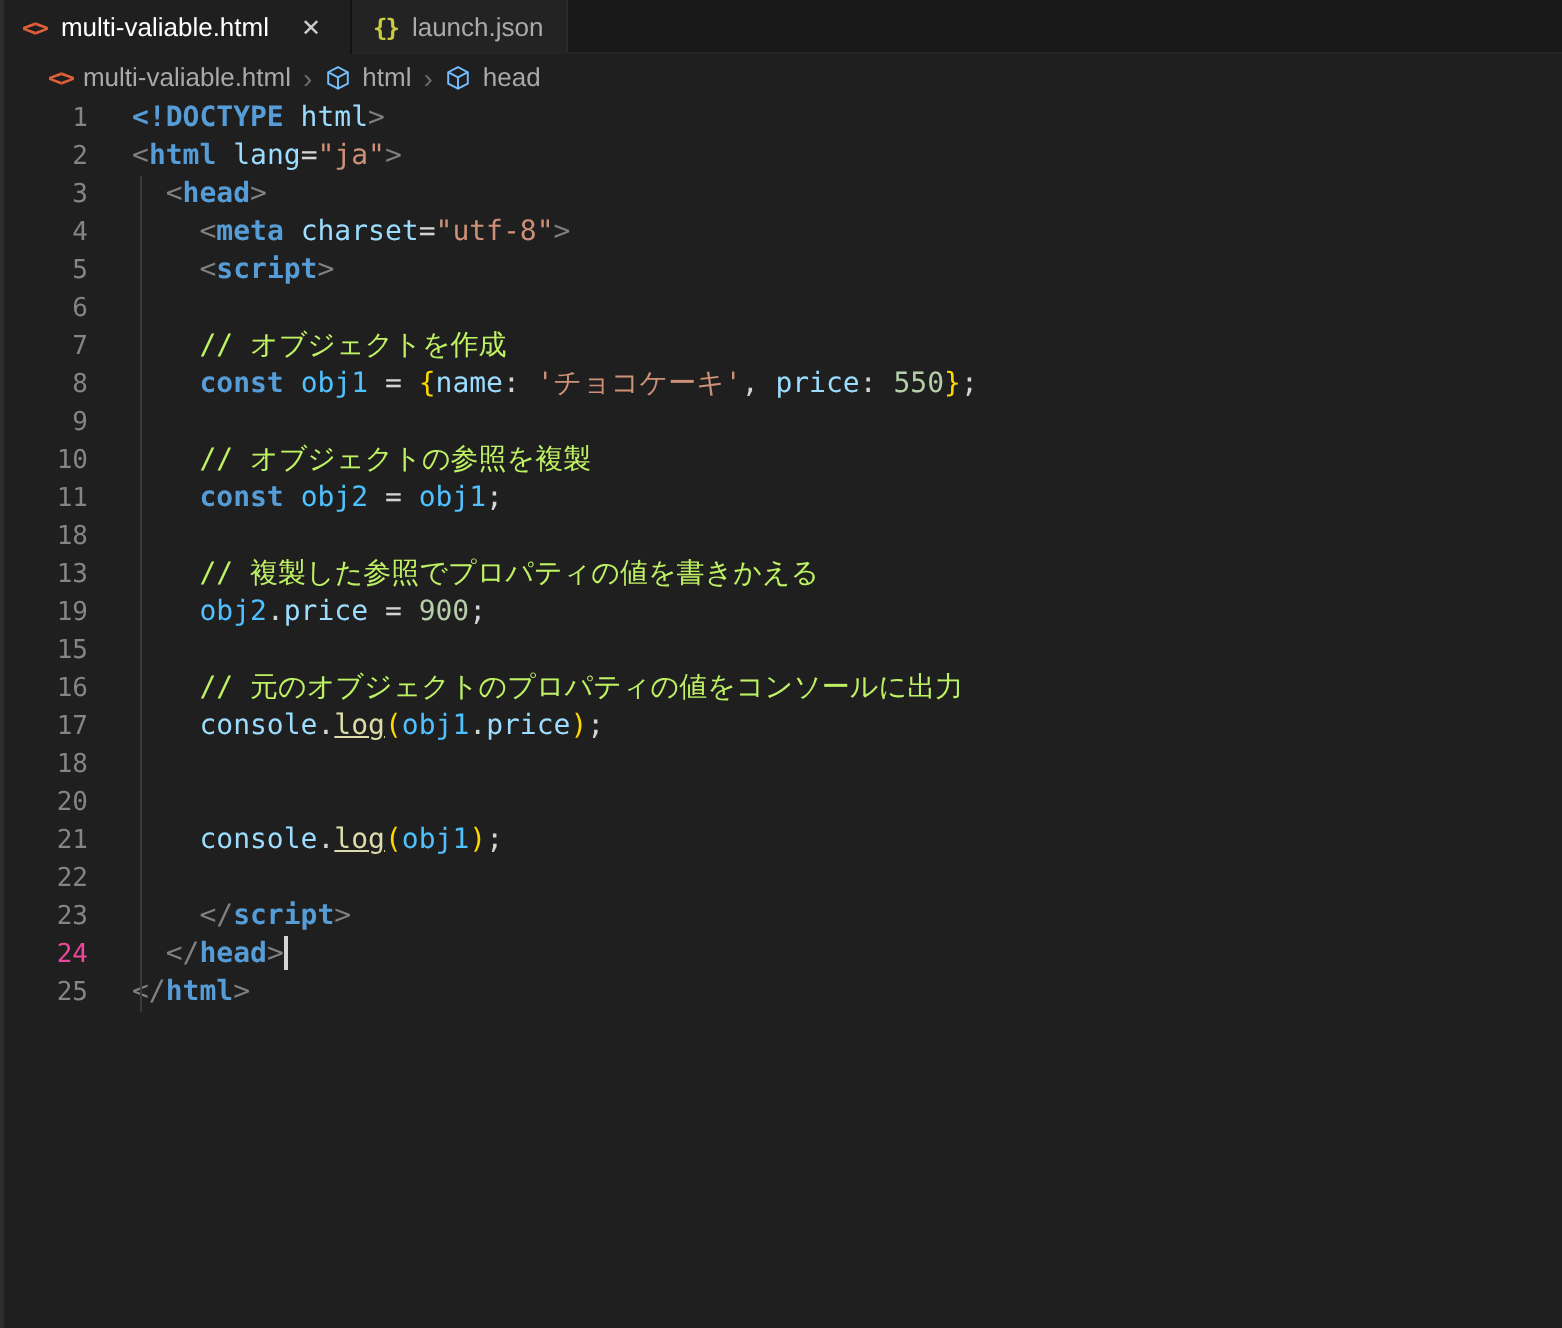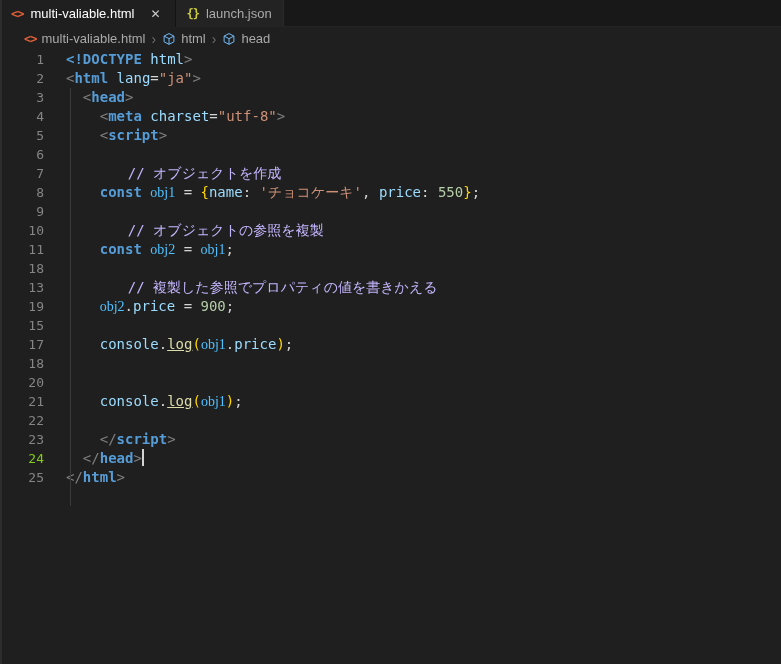--- a/index.html
+++ b/index.html
@@ -54,28 +54,28 @@
   }
   .indent-guide{
     position:absolute; left:70px; top:38px; width:1px; height:418px;
     background:#3a3a3a;
   }
   .code-line{ display:flex; height:19px; }
   .line-number{
     width:44px; flex:none; text-align:right; color:#858585; font-size:13px;
     user-select:none; cursor:pointer;
   }
-  .code-line.current .line-number{ color:#84cc16; }
+  .code-line.current .line-number{ color:#ec4899; }
   .line-content{ padding-left:22px; white-space:pre; flex:1; }
   .tk-pun{ color:#808080; }
   .tk-tag{ color:#569cd6;font-weight:bold; }
   .tk-attr{ color:#9cdcfe; }
   .tk-str{ color:#ce9178; }
-  .tk-com{ color:#c4b5fd;margin-left:28px; }
-  .tk-var{ color:#4fc1ff;font-family:Liberation Serif, serif; }
+  .tk-com{ color:#bef264; }
+  .tk-var{ color:#4fc1ff; }
   .tk-num{ color:#b5cea8; }
   .tk-fn{ color:#dcdcaa;text-decoration:underline; }
   .tk-brk{ color:#ffd700; }
   .tk-op{ color:#d4d4d4; }
   .text-cursor{
     display:inline-block; width:2px; height:17px; background:#d4d4d4;
     vertical-align:text-bottom; margin-left:0px;
   }
 </style>
 </head>
@@ -177,20 +177,24 @@
       </div>
       <div class="code-line">
         <div class="line-number">19</div>
         <div class="line-content"><span class="tk-op">    </span><span class="tk-var">obj2</span><span class="tk-op">.</span><span class="tk-attr">price</span><span class="tk-op"> = </span><span class="tk-num">900</span><span class="tk-op">;</span></div>
       </div>
       <div class="code-line">
         <div class="line-number">15</div>
         <div class="line-content"></div>
       </div>
       <div class="code-line">
+        <div class="line-number">16</div>
+        <div class="line-content"><span class="tk-op">    </span><span class="tk-com">// 元のオブジェクトのプロパティの値をコンソールに出力</span></div>
+      </div>
+      <div class="code-line">
         <div class="line-number">17</div>
         <div class="line-content"><span class="tk-op">    </span><span class="tk-attr">console</span><span class="tk-op">.</span><span class="tk-fn">log</span><span class="tk-brk">(</span><span class="tk-var">obj1</span><span class="tk-op">.</span><span class="tk-attr">price</span><span class="tk-brk">)</span><span class="tk-op">;</span></div>
       </div>
       <div class="code-line">
         <div class="line-number">18</div>
         <div class="line-content"></div>
       </div>
       <div class="code-line">
         <div class="line-number">20</div>
         <div class="line-content"></div>

